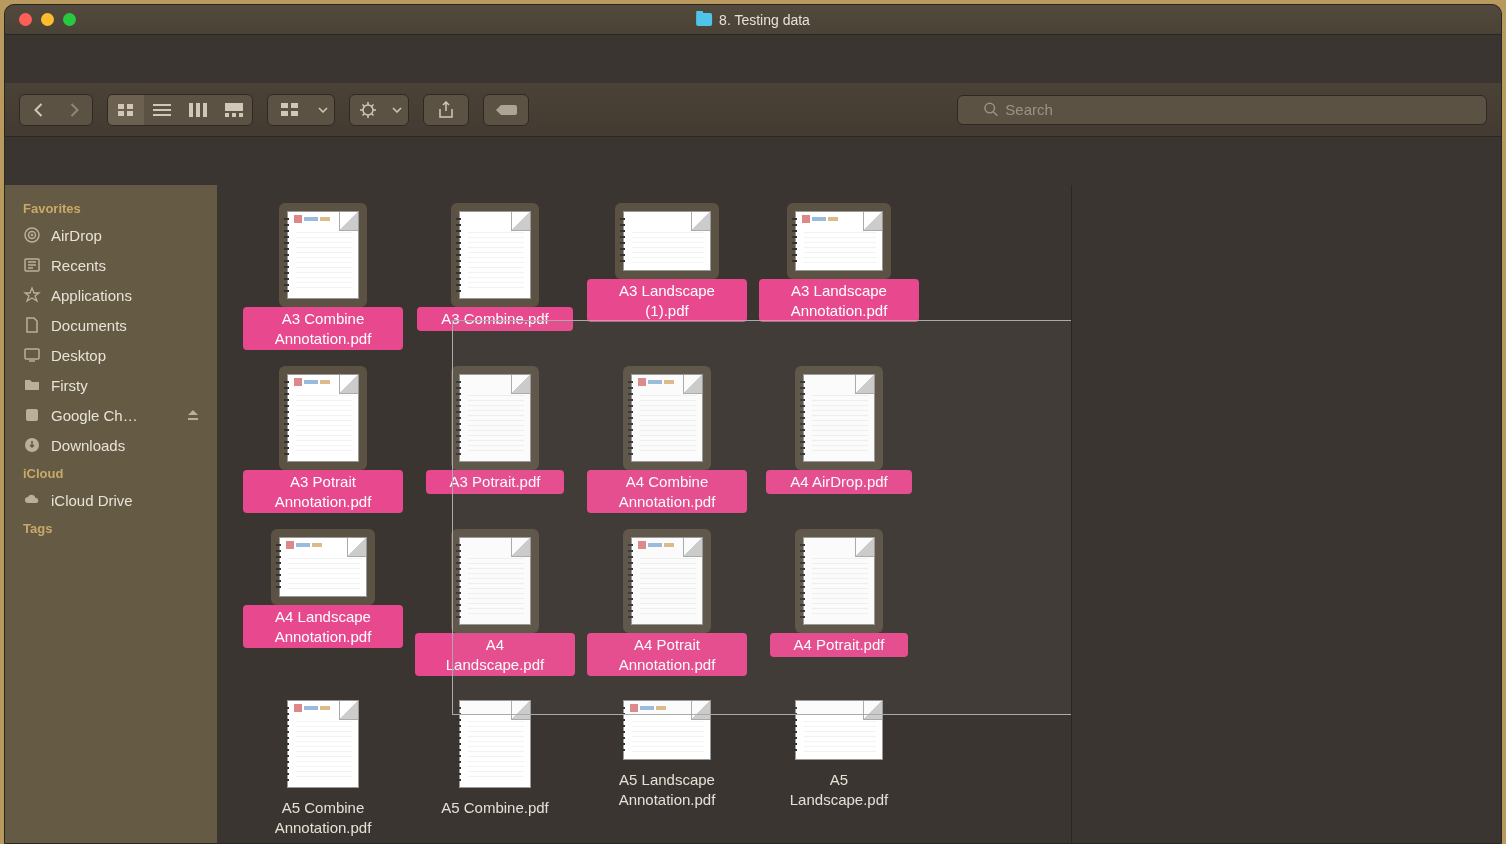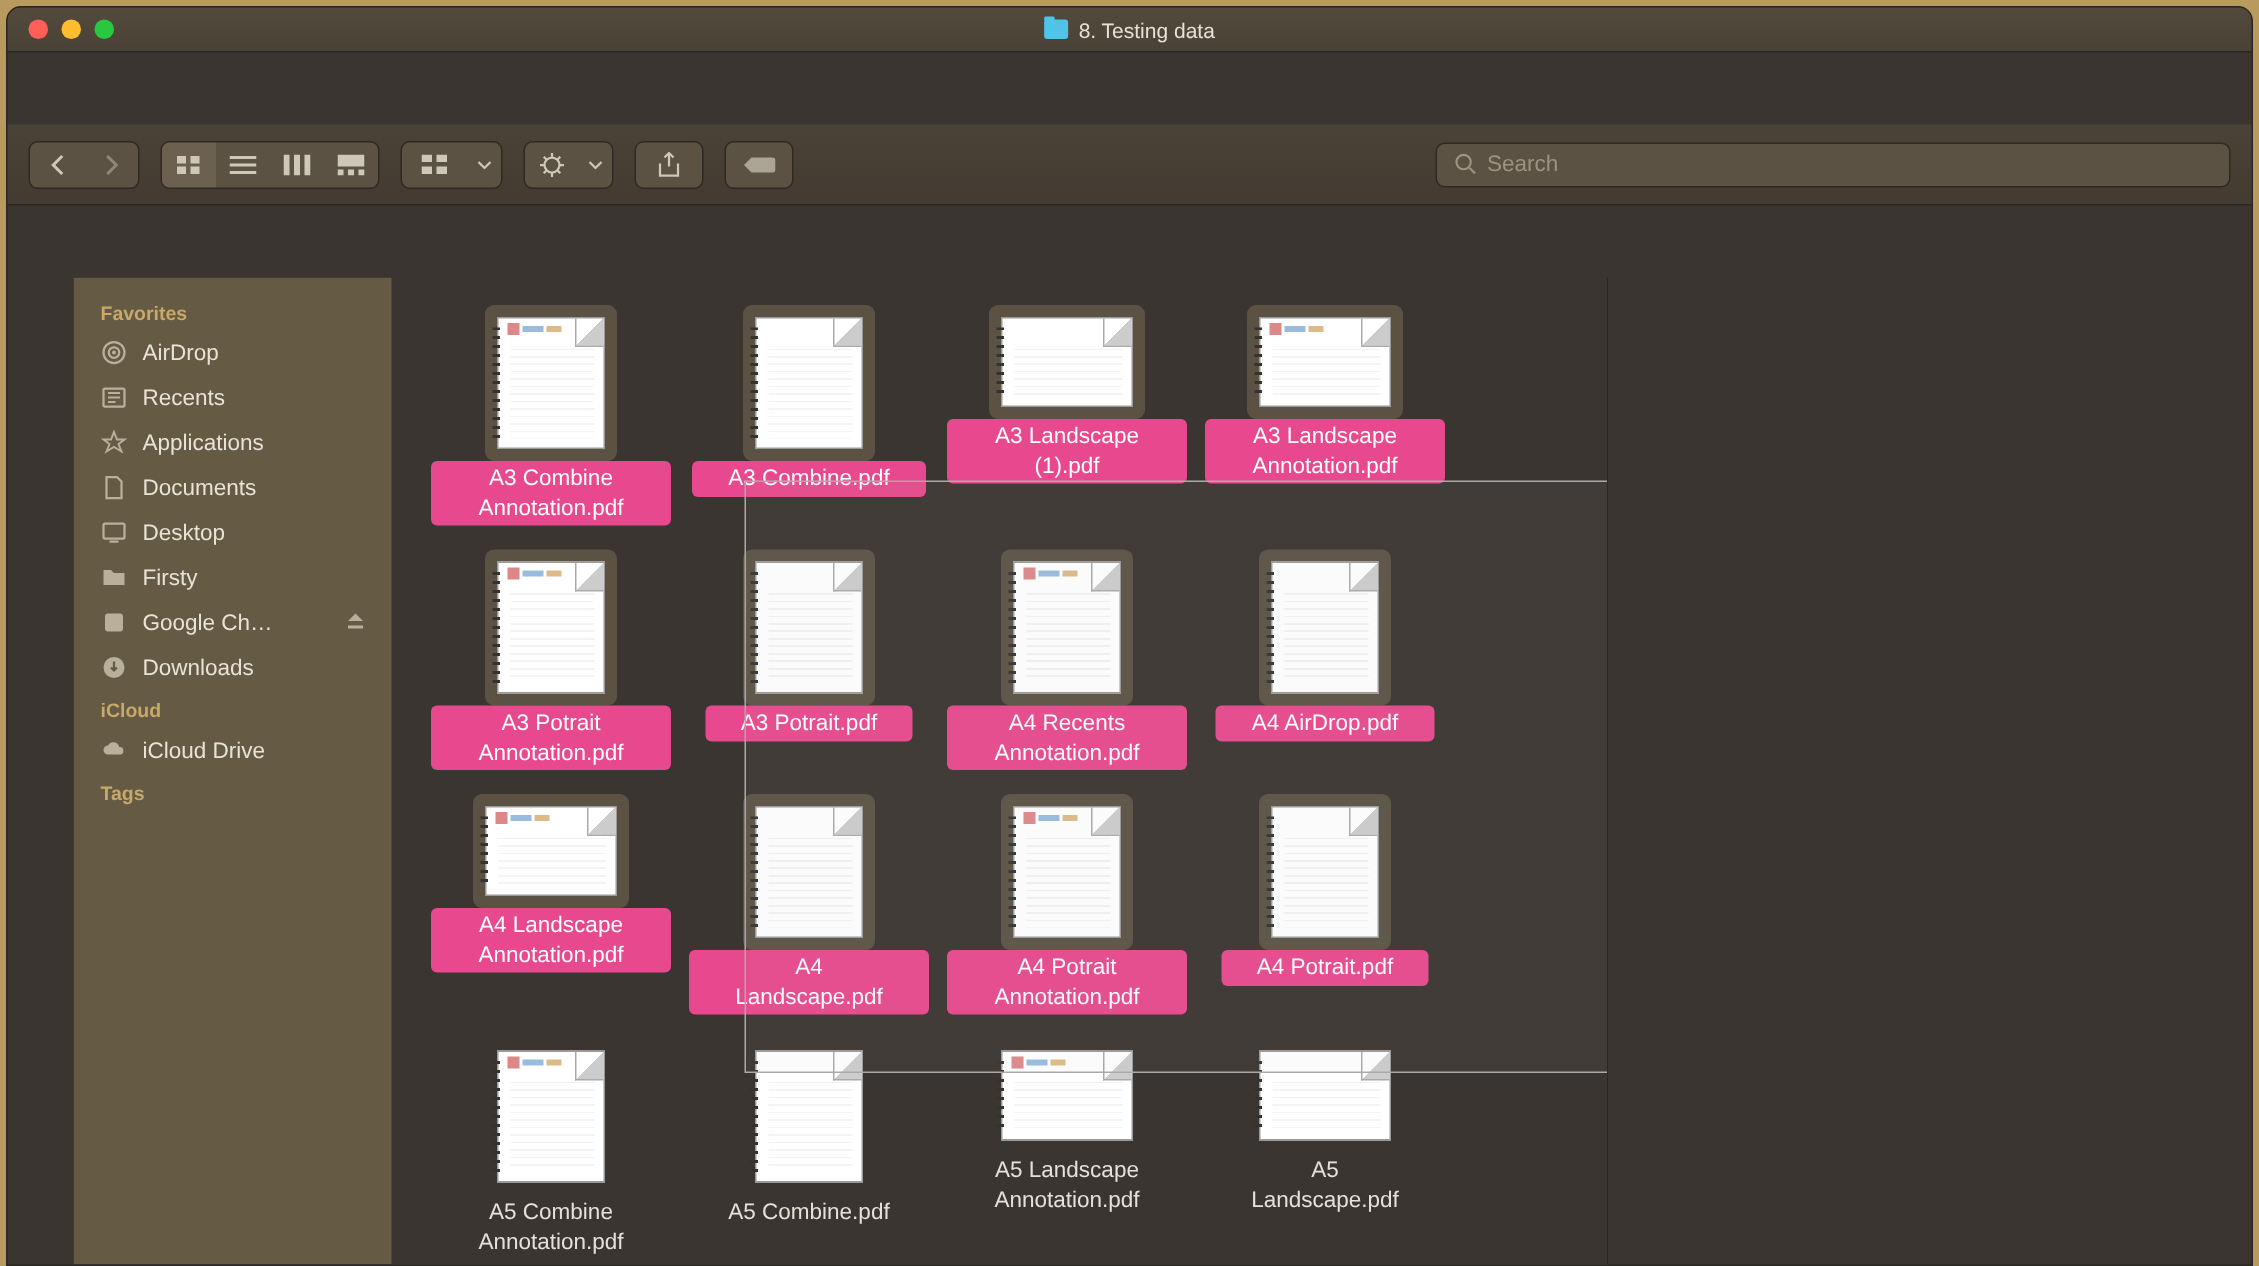--- a/index.html
+++ b/index.html
@@ -12,24 +12,24 @@
 .tyel{background:#febc2e;}
 .tgrn{background:#28c840;}
 .wintitle{position:absolute;left:50%;transform:translateX(-50%);display:flex;align-items:center;gap:7px;color:#e6e1d7;font-size:14px;}
 .foldericon{width:16px;height:13px;background:#4fc3e8;border-radius:2px;position:relative;}
 .foldericon::before{content:'';position:absolute;top:-2px;left:0;width:7px;height:3px;background:#4fc3e8;border-radius:1px;}
 .toolbar{height:54px;background:linear-gradient(#4b4237,#433b31);display:flex;align-items:center;padding:0 14px;gap:14px;border-bottom:1px solid #2a2621;}
 .btngroup{display:flex;background:#5b5243;border-radius:6px;overflow:hidden;border:1px solid #2e2922;}
 .tbtn{width:36px;height:30px;display:flex;align-items:center;justify-content:center;color:#cfc8b8;cursor:pointer;border:none;background:transparent;}
 .tbtn.active{background:#6c6150;}
 .tbtn svg{fill:currentColor;}
-.searchwrap{margin-left:auto;display:flex;align-items:center;background:#5b5243;border-radius:6px;padding:0 12px;height:30px;width:530px;border:1px solid #2e2922;}
+.searchwrap{margin-left:auto;display:flex;align-items:center;background:#5b5243;border-radius:6px;padding:0 26px;height:30px;width:530px;border:1px solid #2e2922;}
 .searchwrap input{background:transparent;border:none;outline:none;color:#cfc8b8;font-size:15px;margin-left:7px;width:100%;}
 .searchwrap input::placeholder{color:#9c9483;}
-.body{flex:1;display:flex;overflow:hidden;margin-left:44px;}
+.body{flex:1;display:flex;overflow:hidden;}
 .sidebar{width:212px;background:#655a44;color:#e6e1d7;overflow-y:auto;padding-top:10px;}
 .sbhead{font-size:13px;color:#c9a968;font-weight:600;padding:6px 18px 4px;}
 .sbitem{display:flex;align-items:center;gap:10px;padding:6px 18px;font-size:15px;cursor:pointer;color:#e8e3d7;}
 .sbitem svg{fill:#b9b09c;flex-shrink:0;}
 .sbeject{margin-left:auto;}
 .content{flex:1;background:#3a3530;overflow-y:auto;position:relative;}
 .grid{display:grid;grid-template-columns:repeat(auto-fill,172px);gap:0;padding:10px 20px;justify-content:start;}
 .fitem{width:172px;display:flex;flex-direction:column;align-items:center;padding:8px 4px;cursor:pointer;}
 .fitem.sel .thumbwrap{background:#5b5243;border-radius:6px;}
 .thumbwrap{padding:8px;}
@@ -303,21 +303,21 @@
               <div class="thumb">
                 <div class="spiral"></div>
                 <div class="lines"></div>
                 <div class="hdr">
                   <span style="width:8px;height:8px;background:#d88;"></span>
                   <span style="width:14px;height:4px;background:#9bd;margin-top:2px"></span>
                   <span style="width:10px;height:4px;background:#db8;margin-top:2px"></span>
                 </div>
               </div>
             </div>
-            <div class="fname">A4 Recents Annotation.pdf</div>
+            <div class="fname">A4 Combine Annotation.pdf</div>
           </div>
           <div class="fitem sel">
             <div class="thumbwrap">
               <div class="thumb">
                 <div class="spiral"></div>
                 <div class="lines"></div>
               </div>
             </div>
             <div class="fname">A4 AirDrop.pdf</div>
           </div>

